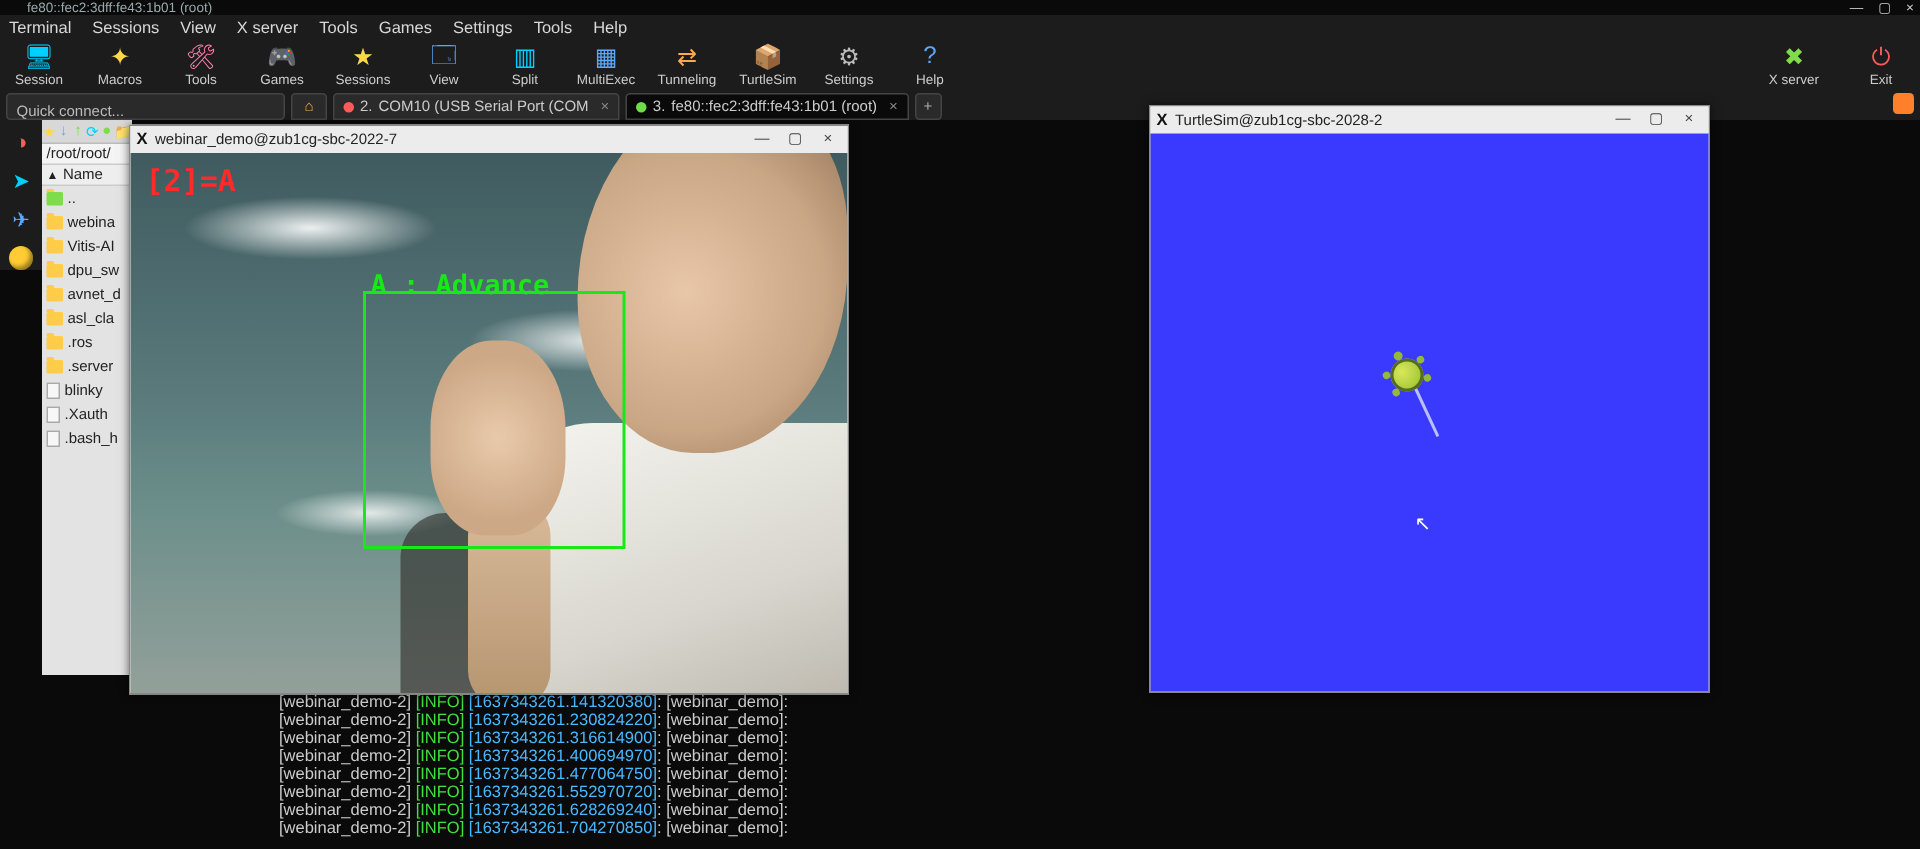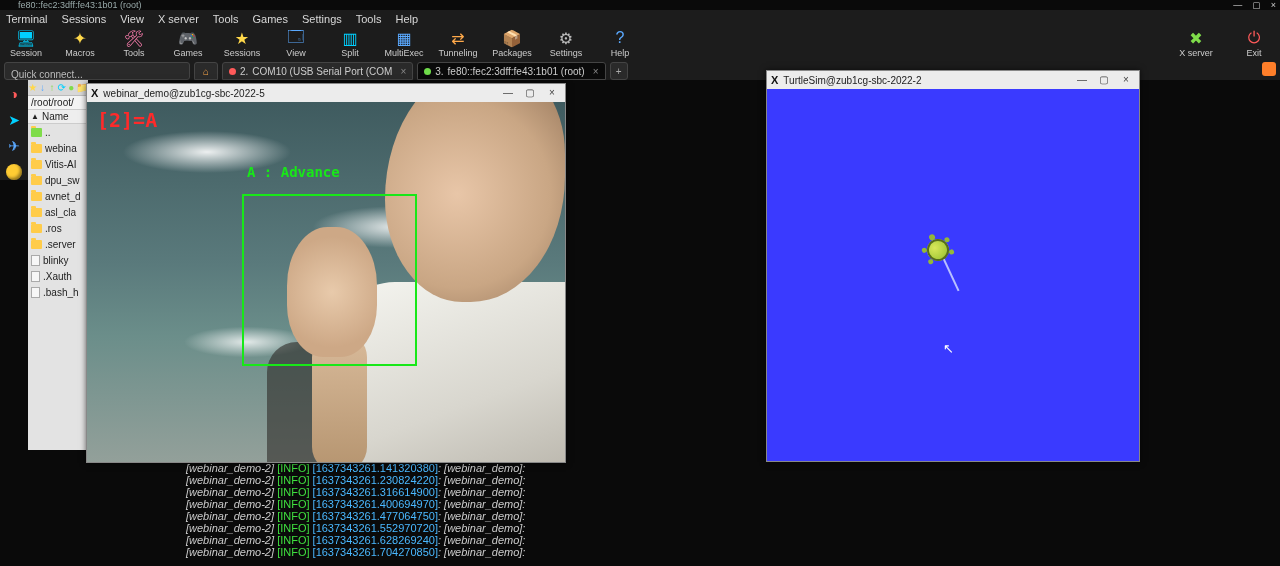--- a/index.html
+++ b/index.html
@@ -219,21 +219,21 @@
     position: absolute;
     left: 186px;
     top: 370px;
     width: 580px;
     font-family: "Consolas", monospace;
     font-size: 11px;
     line-height: 12px;
     color: #ccc;
     white-space: pre;
   }
-  .tnode  { color: #ccc; font-style: italic; }
+  .tnode  { color: #ccc; }
   .tinfo  { color: #3fe03f; }
   .tstamp { color: #4ab8ff; text-align: right; }
 
   
   .xwin {
     position: absolute;
     background: #fff;
     border: 1px solid #888;
     box-shadow: 0 0 6px rgba(0,0,0,.6);
   }
@@ -323,23 +323,23 @@
   .cam-annot-top {
     position: absolute;
     left: 10px; top: 6px;
     font-family: monospace;
     font-size: 20px;
     font-weight: bold;
     color: #ff2a2a;
   }
   .cam-annot-label {
     position: absolute;
-    left: 160px; top: 62px;
+    left: 160px; top: 78px;
     font-family: monospace;
-    font-size: 14px;
+    font-size: 18px;
     font-weight: bold;
     color: #18e818;
   }
   .cam-annot-rect {
     position: absolute;
     left: 155px; top: 92px;
     width: 175px; height: 172px;
     border: 2px solid #18e818;
   }
 
@@ -453,21 +453,21 @@
       <div class="tb-btn">
         <div class="ico c-blue">▦</div>
         <div>MultiExec</div>
       </div>
       <div class="tb-btn">
         <div class="ico c-orange">⇄</div>
         <div>Tunneling</div>
       </div>
       <div class="tb-btn">
         <div class="ico c-orange">📦</div>
-        <div>Packages</div>
+        <div>TurtleSim</div>
       </div>
       <div class="tb-btn">
         <div class="ico c-gray">⚙</div>
         <div>Settings</div>
       </div>
       <div class="tb-btn">
         <div class="ico c-blue">?</div>
         <div>Help</div>
       </div>
     </div>
@@ -579,21 +579,21 @@
           <span>.bash_h</span>
         </div>
       </div>
   </div>
 
   <div class="terminal" id="terminal"><div><span class="tnode">[webinar_demo-2]</span> <span class="tinfo">[INFO]</span> <span class="tstamp">[1637343261.062362480]</span><span class="tnode">: [webinar_demo]:</span></div><div><span class="tnode">[webinar_demo-2]</span> <span class="tinfo">[INFO]</span> <span class="tstamp">[1637343261.141320380]</span><span class="tnode">: [webinar_demo]:</span></div><div><span class="tnode">[webinar_demo-2]</span> <span class="tinfo">[INFO]</span> <span class="tstamp">[1637343261.230824220]</span><span class="tnode">: [webinar_demo]:</span></div><div><span class="tnode">[webinar_demo-2]</span> <span class="tinfo">[INFO]</span> <span class="tstamp">[1637343261.316614900]</span><span class="tnode">: [webinar_demo]:</span></div><div><span class="tnode">[webinar_demo-2]</span> <span class="tinfo">[INFO]</span> <span class="tstamp">[1637343261.400694970]</span><span class="tnode">: [webinar_demo]:</span></div><div><span class="tnode">[webinar_demo-2]</span> <span class="tinfo">[INFO]</span> <span class="tstamp">[1637343261.477064750]</span><span class="tnode">: [webinar_demo]:</span></div><div><span class="tnode">[webinar_demo-2]</span> <span class="tinfo">[INFO]</span> <span class="tstamp">[1637343261.552970720]</span><span class="tnode">: [webinar_demo]:</span></div><div><span class="tnode">[webinar_demo-2]</span> <span class="tinfo">[INFO]</span> <span class="tstamp">[1637343261.628269240]</span><span class="tnode">: [webinar_demo]:</span></div><div><span class="tnode">[webinar_demo-2]</span> <span class="tinfo">[INFO]</span> <span class="tstamp">[1637343261.704270850]</span><span class="tnode">: [webinar_demo]:</span></div></div>
 
   <div class="xwin camwin">
     <div class="xwin-titlebar">
       <span class="xglyph">X</span>
-      <span>webinar_demo@zub1cg-sbc-2022-5</span>
+      <span>webinar_demo@zub1cg-sbc-2022-7</span>
       <div class="xwin-ctrls">
         <div>—</div>
         <div>▢</div>
         <div>×</div>
       </div>
     </div>
     <div class="cambody">
       <div class="cam-bg"></div>
       <div class="cam-back-person"></div>
       <div class="cam-person-torso"></div>
@@ -602,21 +602,21 @@
       <div class="cam-hand"></div>
       <div class="cam-annot-top">[2]=A</div>
       <div class="cam-annot-label">A : Advance</div>
       <div class="cam-annot-rect"></div>
     </div>
   </div>
 
   <div class="xwin tswin">
     <div class="xwin-titlebar">
       <span class="xglyph">X</span>
-      <span>TurtleSim@zub1cg-sbc-2022-2</span>
+      <span>TurtleSim@zub1cg-sbc-2028-2</span>
       <div class="xwin-ctrls">
         <div>—</div>
         <div>▢</div>
         <div>×</div>
       </div>
     </div>
     <div class="tsbody">
       <div class="turtle-trail"></div>
       <div class="turtle">
         <div class="turtle-head"></div>

